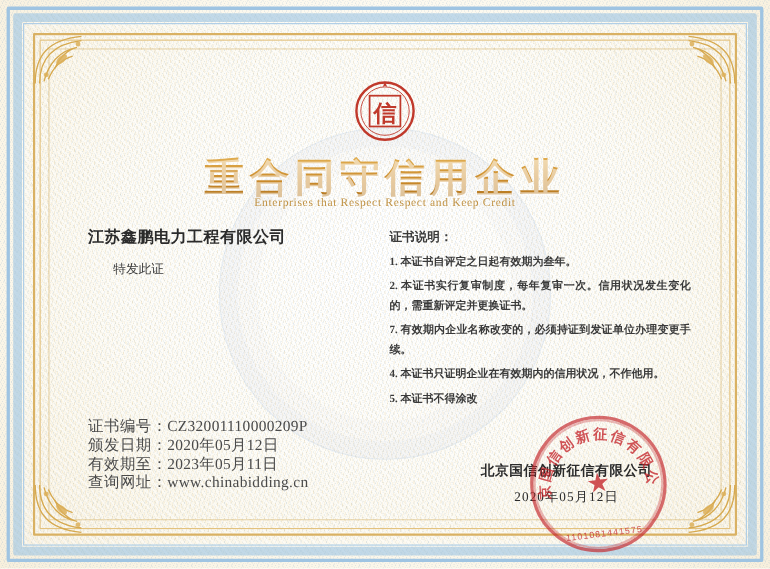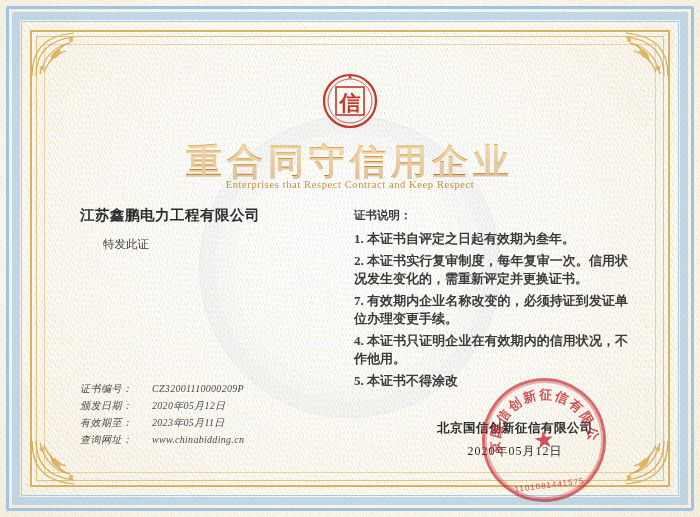--- a/index.html
+++ b/index.html
@@ -182,42 +182,41 @@
   }
 
   .notes-title {
     font-family: "Liberation Serif", serif;
     font-size: 11.5px;
     color: #3a3a3a;
     margin: 2px 0 7px 0;
   }
   .note-item {
     font-family: "Liberation Serif", serif;
-    font-size: 13px;
+    font-size: 10px;
     line-height: 18px;
     color: #3a3a3a;
     margin-bottom: 4px;
     text-align: justify;
   }
 
   
   .meta {
     position: absolute;
     left: 32px;
     top: 332px;
     width: 300px;
   }
   .meta-row {
     display: flex;
     font-family: "Liberation Serif", serif;
-    font-size: 10px;
+    font-size: 14px;
     line-height: 17px;
     color: #4a4a4a;
     white-space: nowrap;
-    font-style: italic;
   }
   .meta-label {
     width: 72px;
     flex: none;
     letter-spacing: 0.5px;
   }
   .meta-value {
     letter-spacing: 0.3px;
   }
 
@@ -391,21 +390,21 @@
       <svg width="62" height="62" viewBox="0 0 62 62">
         <circle cx="31" cy="31" r="26" fill="none" stroke="#c0392b" stroke-width="2.2"></circle>
         <circle cx="31" cy="31" r="22" fill="none" stroke="#c0392b" stroke-width="0.8"></circle>
         <rect x="17" y="17" width="28" height="28" fill="none" stroke="#c0392b" stroke-width="1.6"></rect>
         <text x="31" y="40" text-anchor="middle" font-family="'Liberation Serif', serif" font-size="21" font-weight="bold" fill="#c0392b">信</text>
         <path d="M31 4 L33 9 L31 8 L29 9 Z" fill="#c0392b"></path>
       </svg>
     </div>
 
     <div class="title-cn">重合同守信用企业</div>
-    <div class="title-en">Enterprises that Respect Contract and Keep Respect</div>
+    <div class="title-en">Enterprises that Respect Respect and Keep Credit</div>
 
     <div class="body">
       <div class="col-left">
         <div class="company-name">江苏鑫鹏电力工程有限公司</div>
         <p class="para-sign">特发此证</p>
       </div>
 
       <div class="col-right">
         <div class="notes-title">证书说明：</div>
         <div class="note-item">1. 本证书自评定之日起有效期为叁年。</div>

